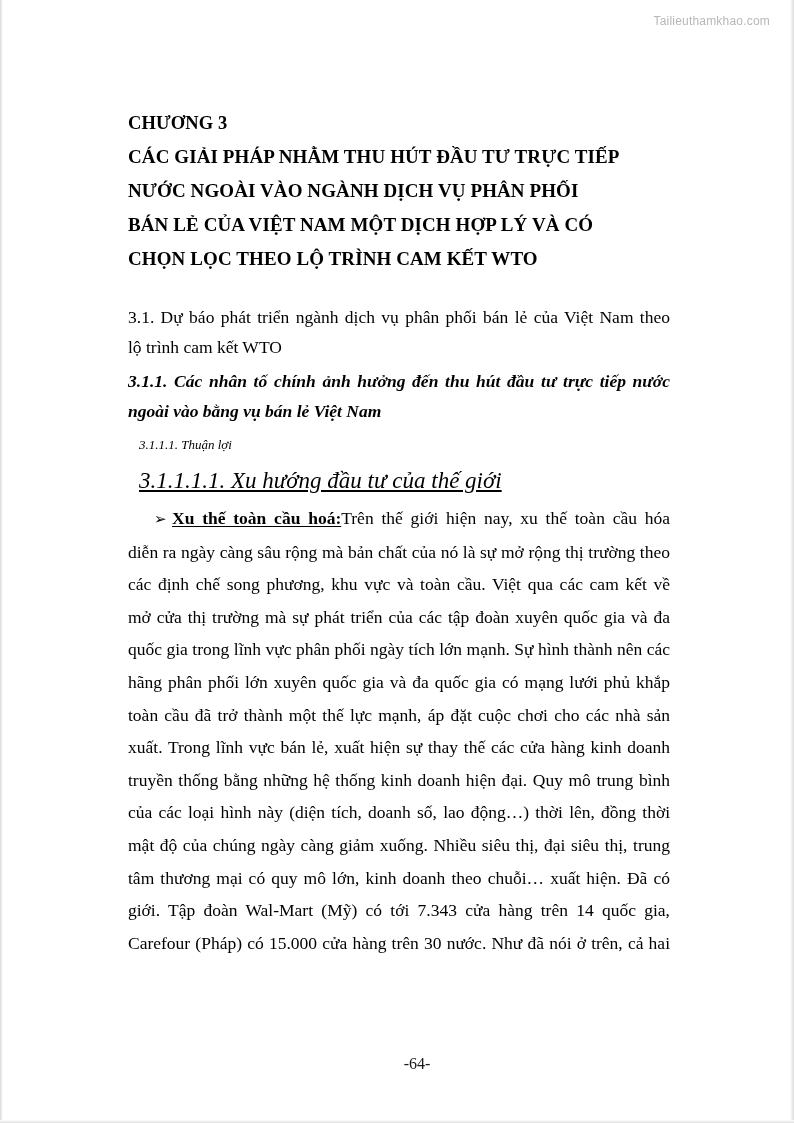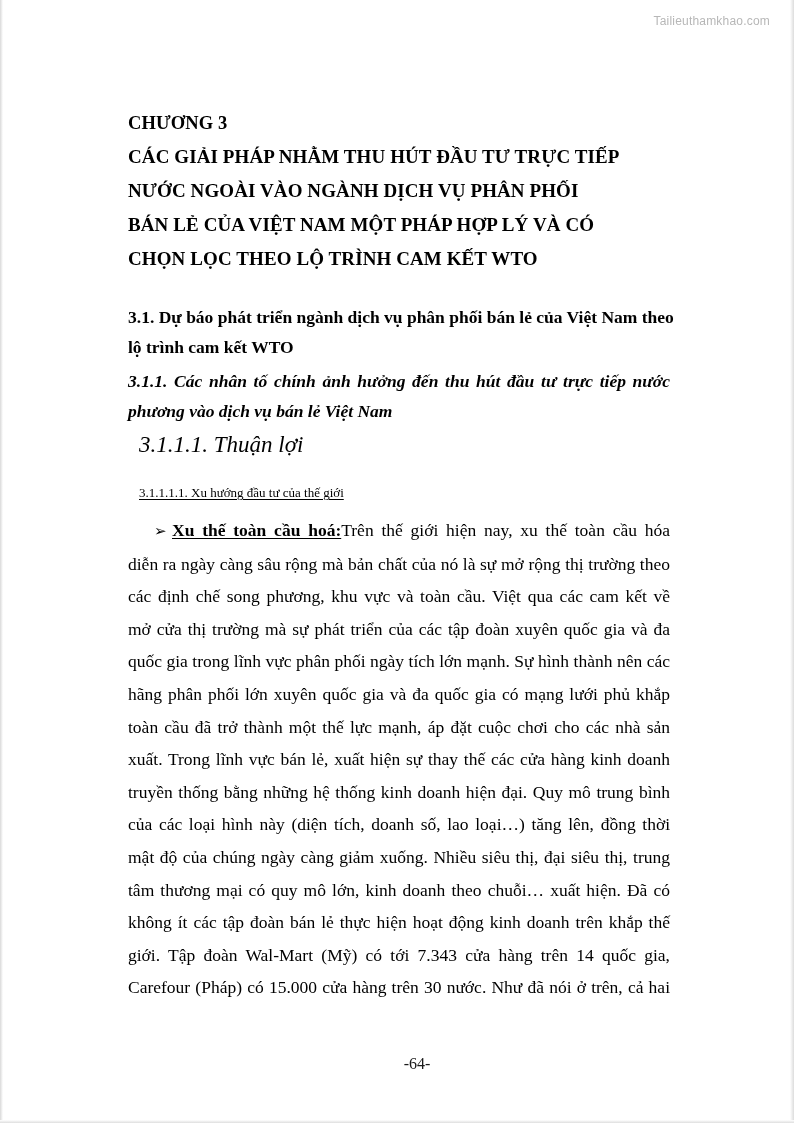--- a/index.html
+++ b/index.html
@@ -68,50 +68,51 @@
   .chapter-title .line {
     display: block;
     white-space: nowrap;
   }
   .chapter-title .line-main {
     font-size: 19px;
   }
 
   
   .h-sec {
-    font-weight: bold;
+    font-weight: normal;
     font-size: 17.5px;
     line-height: 30px;
     margin: 26px 0 0 0;
     text-align: justify;
     text-align-last: left;
   }
   .h-sub {
     font-weight: bold;
     font-style: italic;
     font-size: 17.5px;
     line-height: 30px;
     margin: 4px 0 0 0;
   }
   .h-sub .just {
     display: block;
     text-align: justify;
     text-align-last: justify;
   }
   .h-subsub {
     font-style: italic;
-    font-size: 23px;
+    font-size: 13px;
     line-height: 30px;
     margin: 4px 0 0 0;
     padding-left: 11px;
   }
   .h-subsubsub {
-    font-size: 13px;
-    line-height: 30px;
-    margin: 18px 0 0 0;
+    font-style: italic;
+    font-size: 23px;
+    line-height: 30px;
+    margin: 6px 0 0 0;
     padding-left: 11px;
   }
   .h-subsubsub .u {
     text-decoration: underline;
     text-underline-offset: 2px;
   }
 
   
   .body-par {
     font-size: 17.5px;
@@ -170,32 +171,32 @@
   <div class="scan-edge-bottom"></div>
 
   <div class="watermark">Tailieuthamkhao.com</div>
 
   <div class="content">
 
     <div class="chapter-title">
       <span class="line">CHƯƠNG 3</span>
       <span class="line line-main">CÁC GIẢI PHÁP NHẰM THU HÚT ĐẦU TƯ TRỰC TIẾP</span>
       <span class="line line-main">NƯỚC NGOÀI VÀO NGÀNH DỊCH VỤ PHÂN PHỐI</span>
-      <span class="line line-main">BÁN LẺ CỦA VIỆT NAM MỘT PHÁP HỢP LÝ VÀ CÓ</span>
+      <span class="line line-main">BÁN LẺ CỦA VIỆT NAM MỘT DỊCH HỢP LÝ VÀ CÓ</span>
       <span class="line line-main">CHỌN LỌC THEO LỘ TRÌNH CAM KẾT WTO</span>
     </div>
 
     <div class="h-sec">
       <span style="display:block;text-align:justify;text-align-last:justify;white-space:nowrap;">3.1. Dự báo phát triển ngành dịch vụ phân phối bán lẻ của Việt Nam theo</span>
       <span style="display:block;">lộ trình cam kết WTO</span>
     </div>
 
     <div class="h-sub">
       <span class="just" style="white-space:nowrap;">3.1.1. Các nhân tố chính ảnh hưởng đến thu hút đầu tư trực tiếp nước</span>
-      <span style="display:block;">phương vào dịch vụ bán lẻ Việt Nam</span>
+      <span style="display:block;">ngoài vào bằng vụ bán lẻ Việt Nam</span>
     </div>
 
     <div class="h-subsub">3.1.1.1. Thuận lợi</div>
 
     <div class="h-subsubsub">
       <span class="u">3.1.1.1.1. Xu hướng đầu tư của thế giới</span>
     </div>
 
     <div class="body-par">
 
@@ -204,24 +205,23 @@
       </span>
 
       <span class="ln">diễn ra ngày càng sâu rộng mà bản chất của nó là sự mở rộng thị trường theo</span>
       <span class="ln">các định chế song phương, khu vực và toàn cầu. Việt qua các cam kết về</span>
       <span class="ln">mở cửa thị trường mà sự phát triển của các tập đoàn xuyên quốc gia và đa</span>
       <span class="ln">quốc gia trong lĩnh vực phân phối ngày tích lớn mạnh. Sự hình thành nên các</span>
       <span class="ln">hãng phân phối lớn xuyên quốc gia và đa quốc gia có mạng lưới phủ khắp</span>
       <span class="ln">toàn cầu đã trở thành một thế lực mạnh, áp đặt cuộc chơi cho các nhà sản</span>
       <span class="ln">xuất. Trong lĩnh vực bán lẻ, xuất hiện sự thay thế các cửa hàng kinh doanh</span>
       <span class="ln">truyền thống bằng những hệ thống kinh doanh hiện đại. Quy mô trung bình</span>
-      <span class="ln">của các loại hình này (diện tích, doanh số, lao loại…) tăng lên, đồng thời</span>
+      <span class="ln">của các loại hình này (diện tích, doanh số, lao động…) thời lên, đồng thời</span>
       <span class="ln">mật độ của chúng ngày càng giảm xuống. Nhiều siêu thị, đại siêu thị, trung</span>
       <span class="ln">tâm thương mại có quy mô lớn, kinh doanh theo chuỗi… xuất hiện. Đã có</span>
-      <span class="ln">không ít các tập đoàn bán lẻ thực hiện hoạt động kinh doanh trên khắp thế</span>
       <span class="ln">giới. Tập đoàn Wal-Mart (Mỹ) có tới 7.343 cửa hàng trên 14 quốc gia,</span>
       <span class="ln last">Carefour (Pháp) có 15.000 cửa hàng trên 30 nước. Như đã nói ở trên, cả hai</span>
 
     </div>
 
   </div>
 
   <div class="page-number">-64-</div>
 
 </div>

